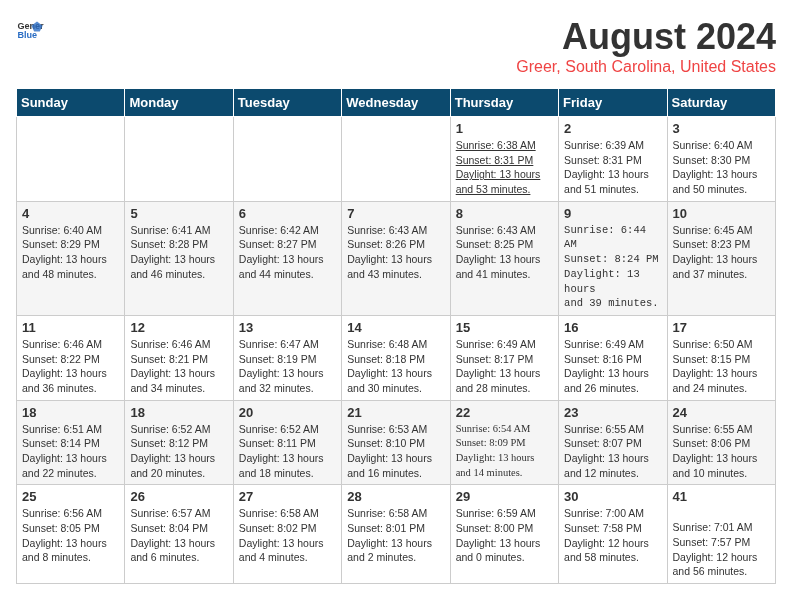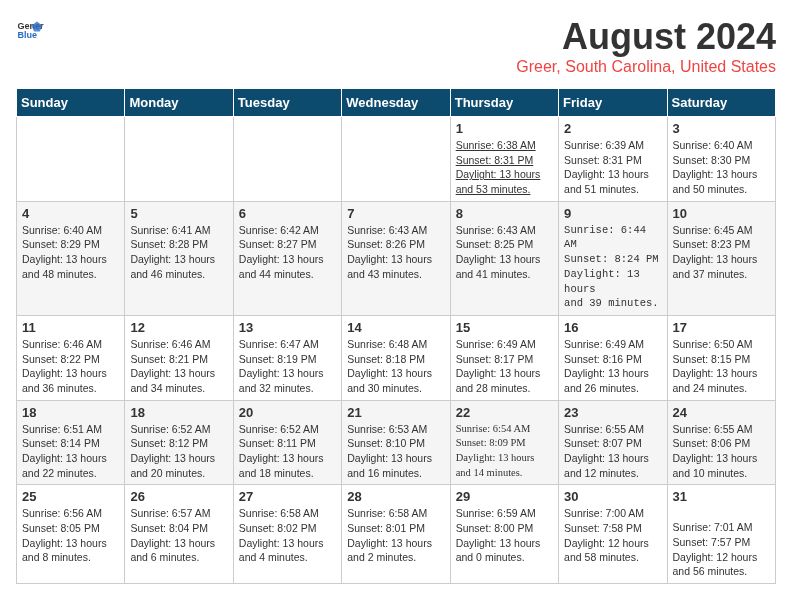--- a/index.html
+++ b/index.html
@@ -332,21 +332,21 @@
 and 0 minutes.</div>
         </td>
         <td>
           <div class="day-number">30</div>
           <div class="day-info" style="white-space: pre-line;">Sunrise: 7:00 AM
 Sunset: 7:58 PM
 Daylight: 12 hours
 and 58 minutes.</div>
         </td>
         <td>
-          <div class="day-number">31</div>
+          <div class="day-number">41</div>
           <div class="day-info" style="white-space: pre-line; margin-top: 16px;">Sunrise: 7:01 AM
 Sunset: 7:57 PM
 Daylight: 12 hours
 and 56 minutes.</div>
         </td>
       </tr>
     </tbody>
 </table>
 
 </body></html>

